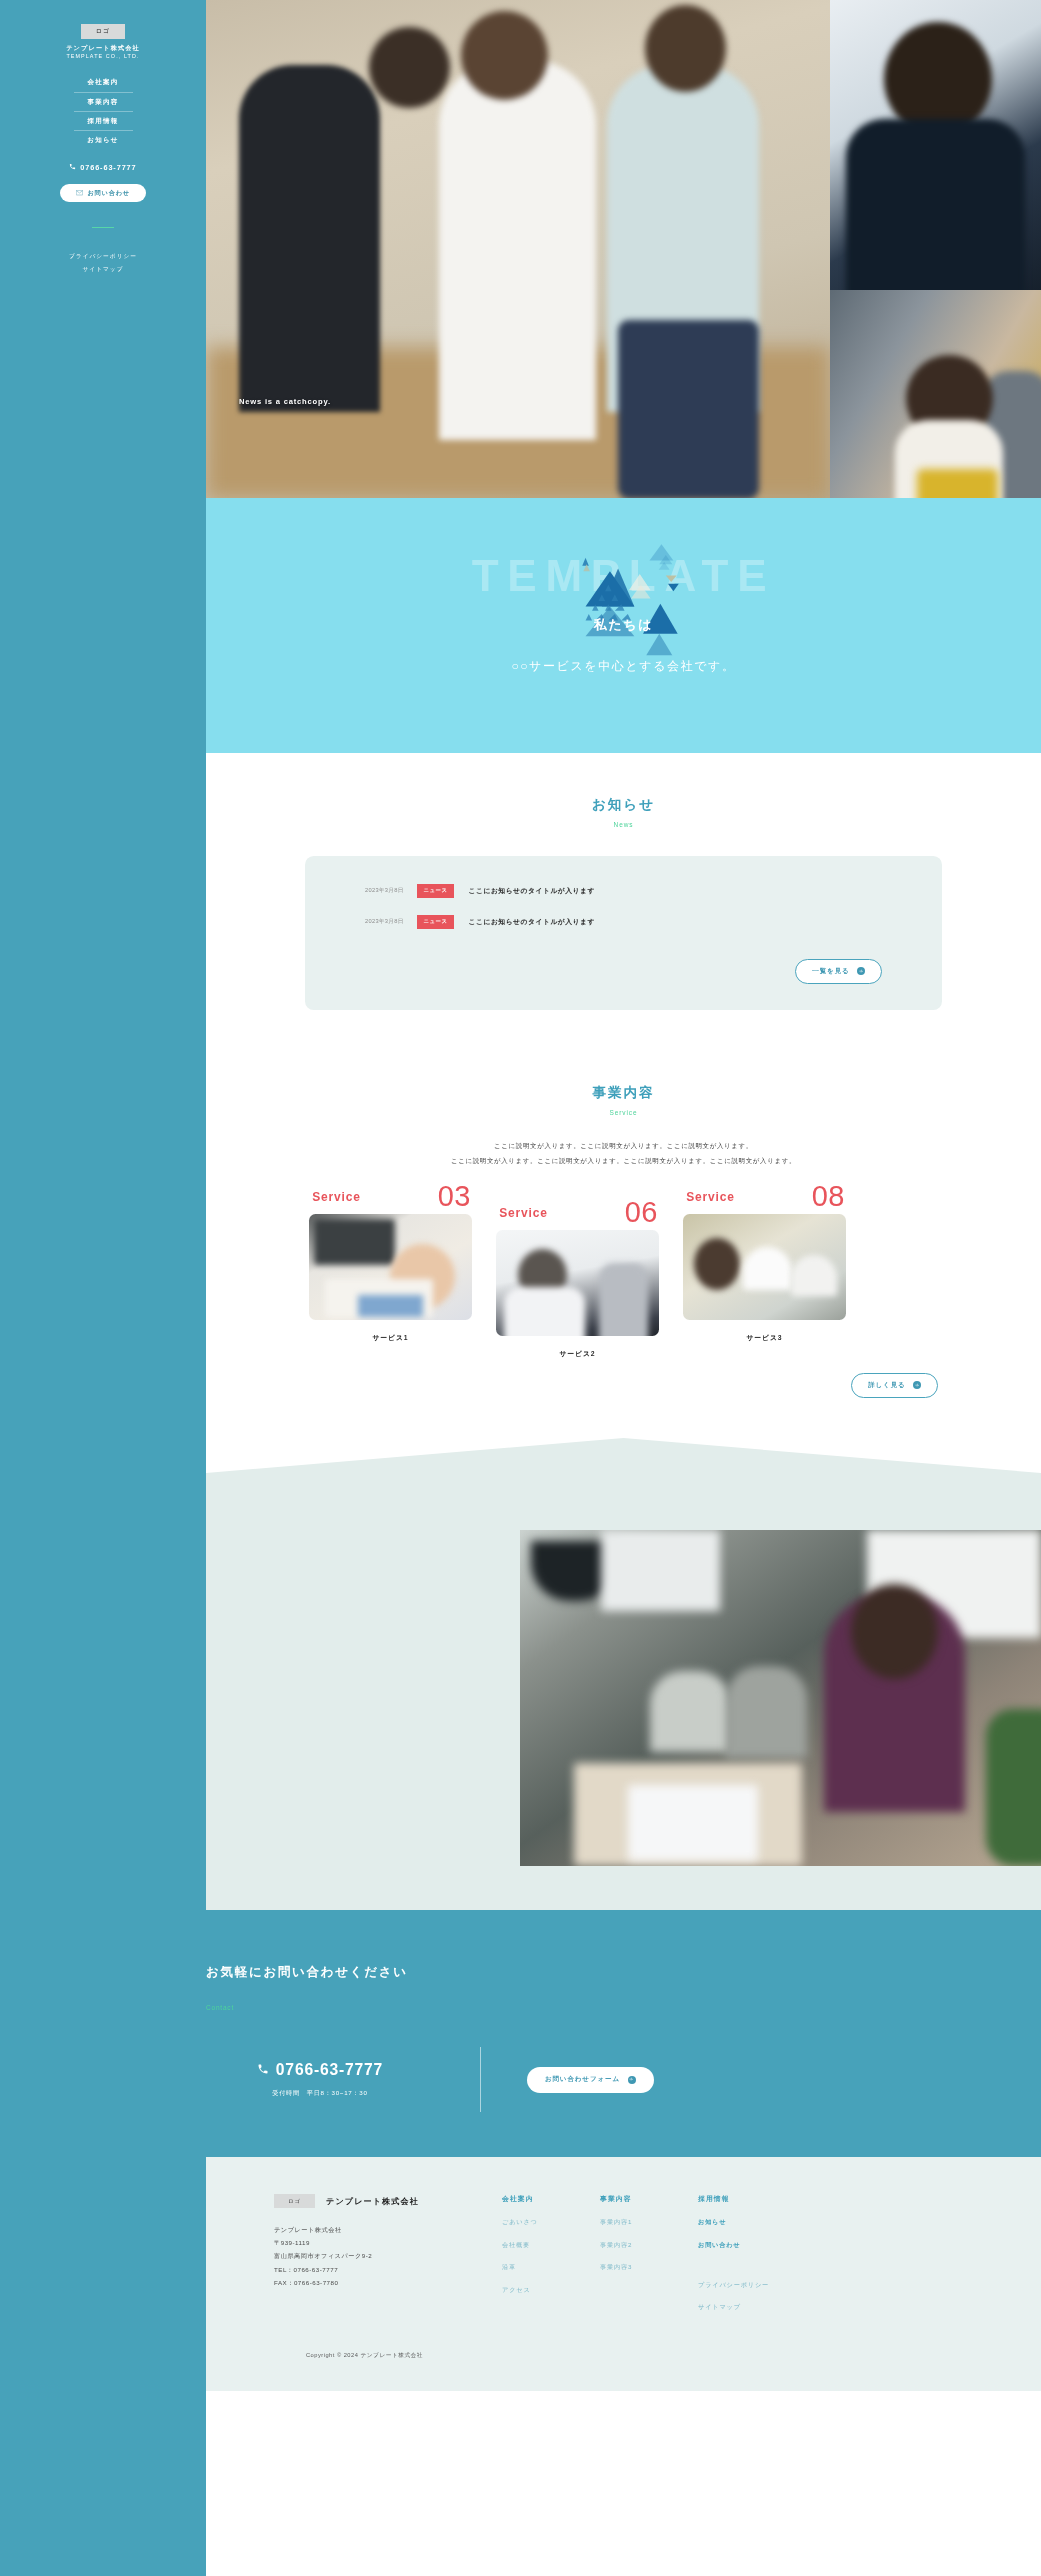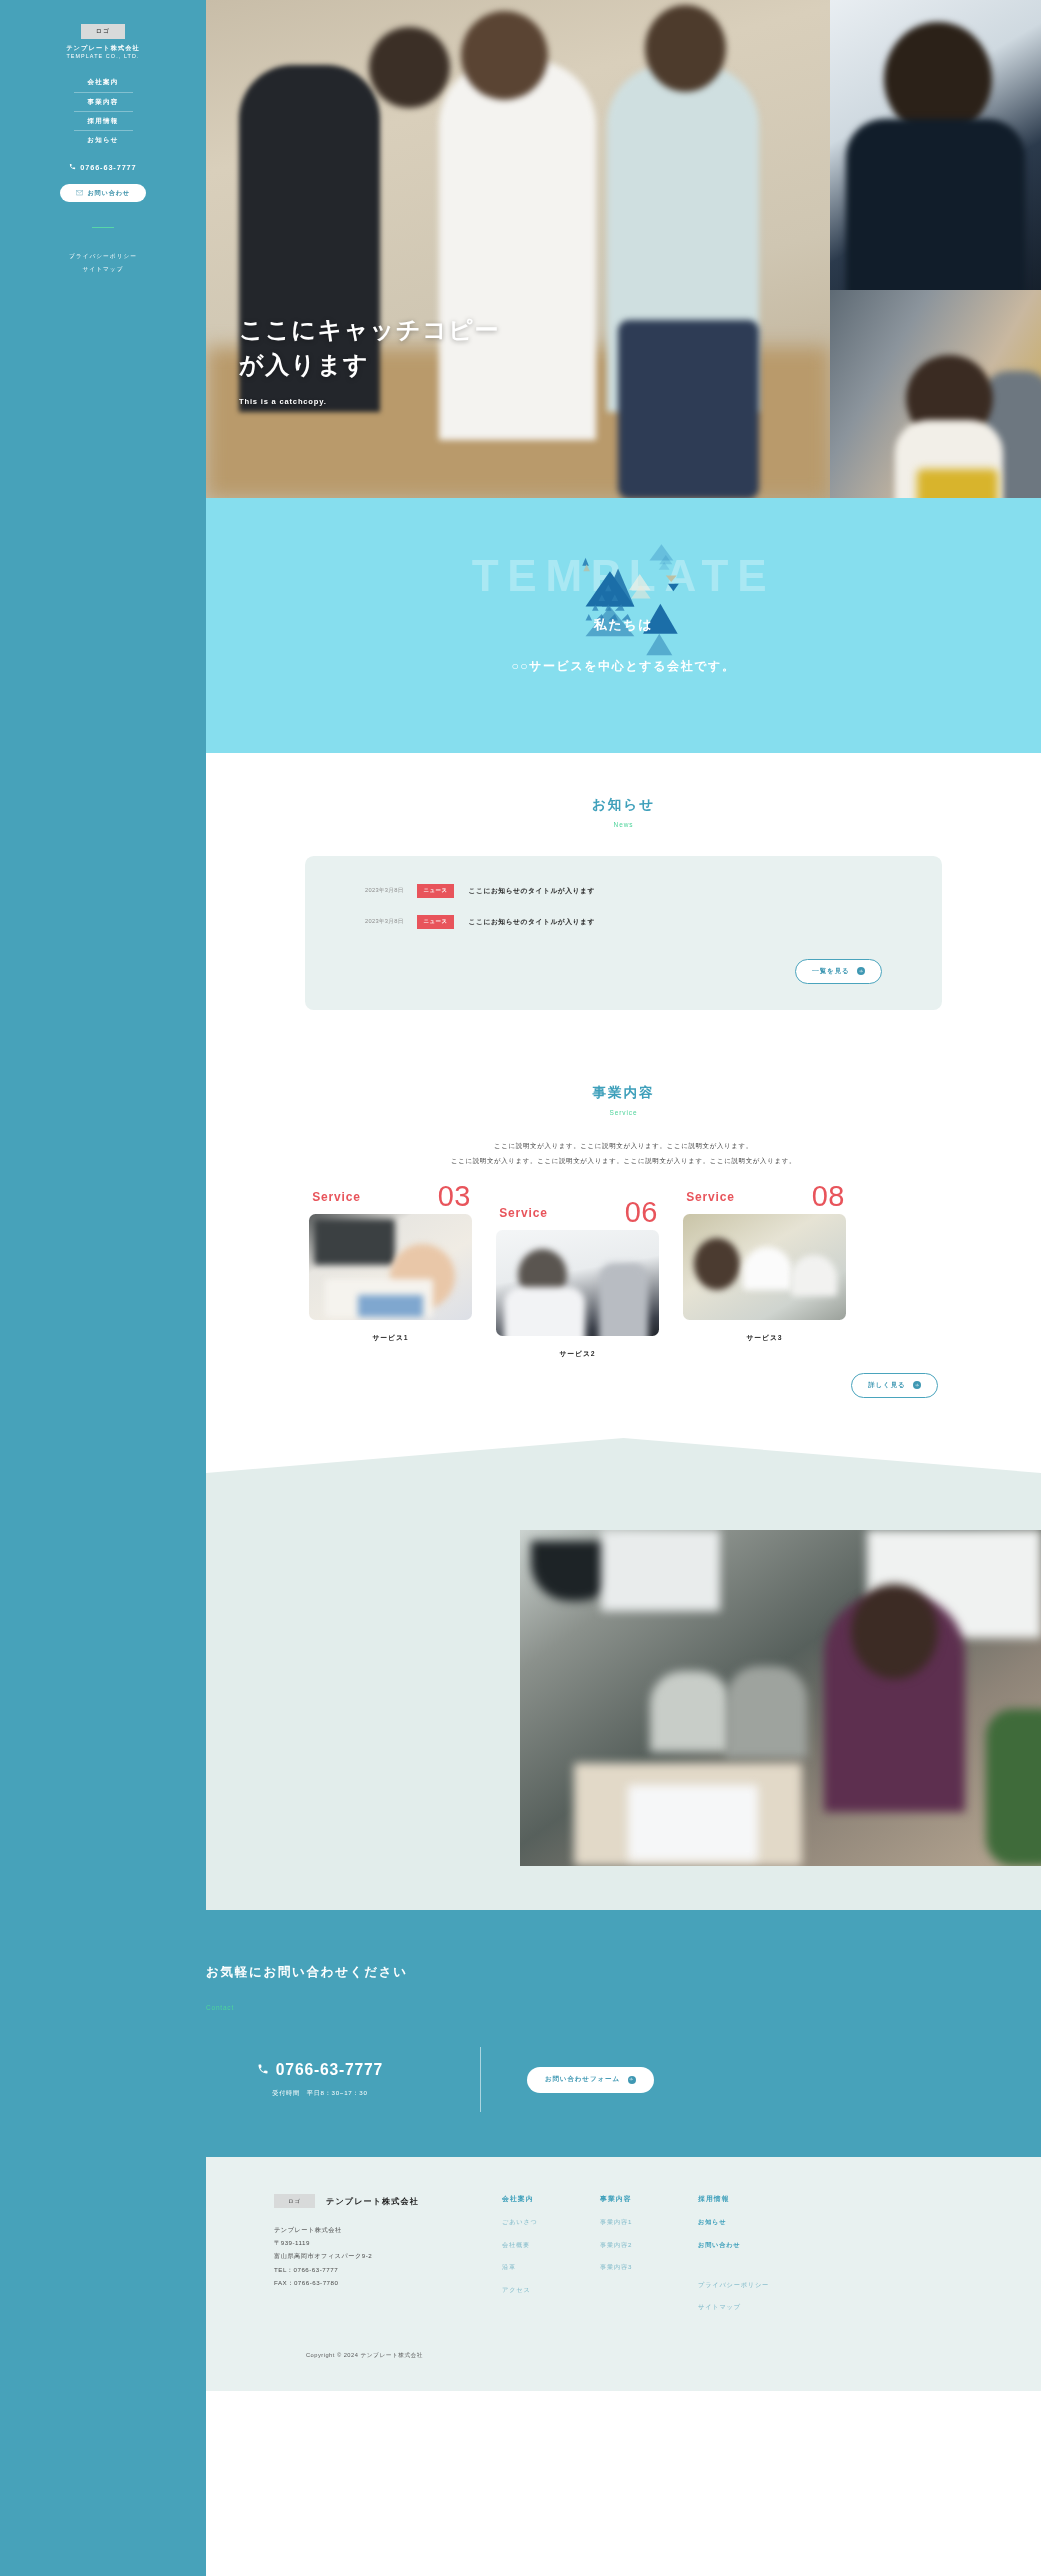--- a/index.html
+++ b/index.html
@@ -135,21 +135,21 @@
   }
   .band-ghost {
     position: absolute; top: 56px; left: 0; width: 100%;
     text-align: center; font-size: 44px; font-weight: bold;
     letter-spacing: 8.7px; color: rgba(255,255,255,0.30);
     line-height: 1;
   }
   .band-tri { position: absolute; top: 0; left: 0; width: 100%; height: 100%; }
   .band-text { position: relative; z-index: 4; text-align: center; margin-top: 40px; }
   .band-l1 { color: #fff; font-size: 13px; font-weight: bold; letter-spacing: 1.6px; }
-  .band-l2 { color: #fff; font-size: 12px; font-weight: bold; letter-spacing: 1.6px; margin-top: 24px; }
+  .band-l2 { color: #fff; font-size: 12px; font-weight: normal; letter-spacing: 1.6px; margin-top: 24px; }
 
   
   .sec-head { text-align: center; }
   .sec-ttl { color: #3fa0bb; font-size: 13.6px; font-weight: bold; letter-spacing: 1.9px; }
   .sec-en { color: #4dd39a; font-size: 6.5px; letter-spacing: 0.9px; margin-top: 7px; }
 
   
   .news-sec { width: 835px; background:#fff; padding-top: 43px; padding-bottom: 38px; }
   .news-box {
     margin: 28px auto 0 auto; width: 637px; background: #E8F1F0;
@@ -337,25 +337,21 @@
           <div class="ph q2"></div>
       </div>
       <div class="hero-r2">
         <div class="ph q6"></div>
           <div class="ph q3"></div>
           <div class="ph q4"></div>
           <div class="ph q5"></div>
       </div>
     </div>
     <div class="hero-copy">
-      <div class="hero-title">
-        <div>ここにキャッチコピー</div>
-        <div>が入ります</div>
-      </div>
-      <div class="hero-sub">This is a catchcopy.</div>
+      <div class="hero-sub">News is a catchcopy.</div>
     </div>
   </section>
 
   <section class="band">
     <div class="band-ghost">TEMPLATE</div>
     <svg class="band-tri" viewBox="0 0 1540 470">
       <polygon points="760,130 790,200 730,200" fill="#1b6ea8" opacity="0.85"></polygon>
       <polygon points="700,110 706,125 694,125" fill="#2a7fb5" opacity="0.9"></polygon>
       <polygon points="702,122 708,135 696,135" fill="#b8bfa6" opacity="0.8"></polygon>
       <polygon points="840,85 862,115 818,115" fill="#2f86bd" opacity="0.35"></polygon>

